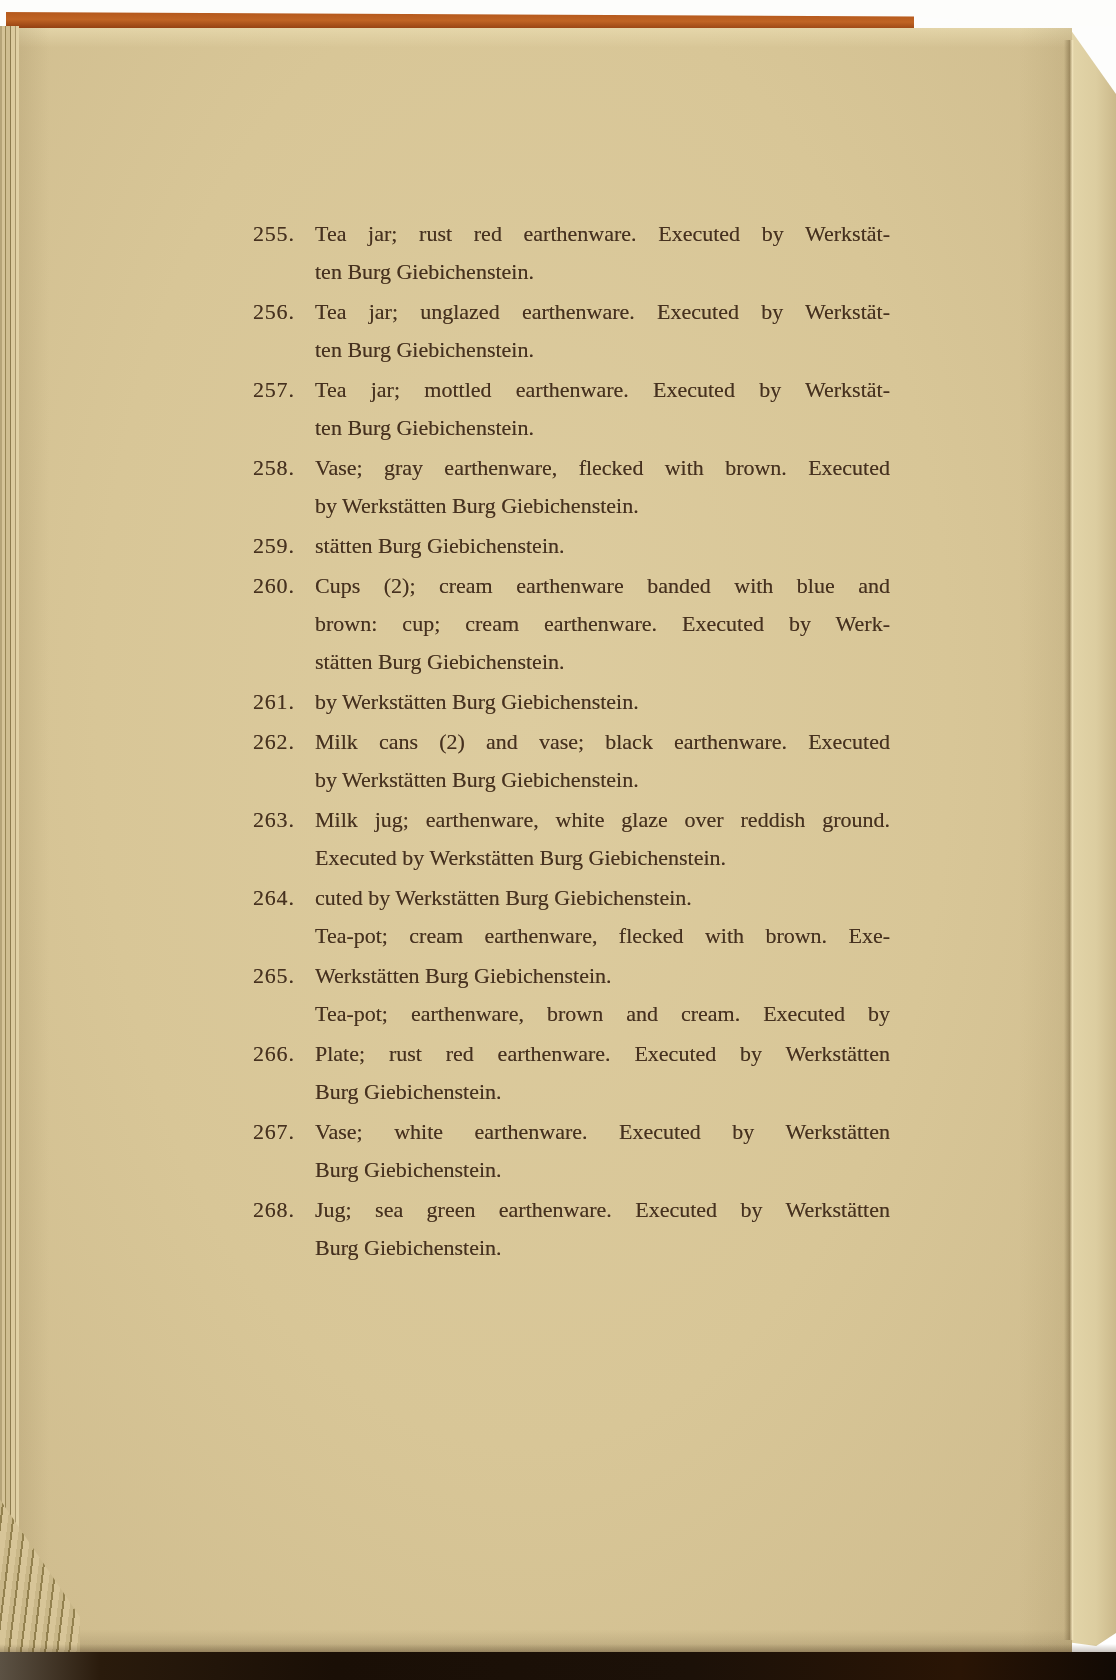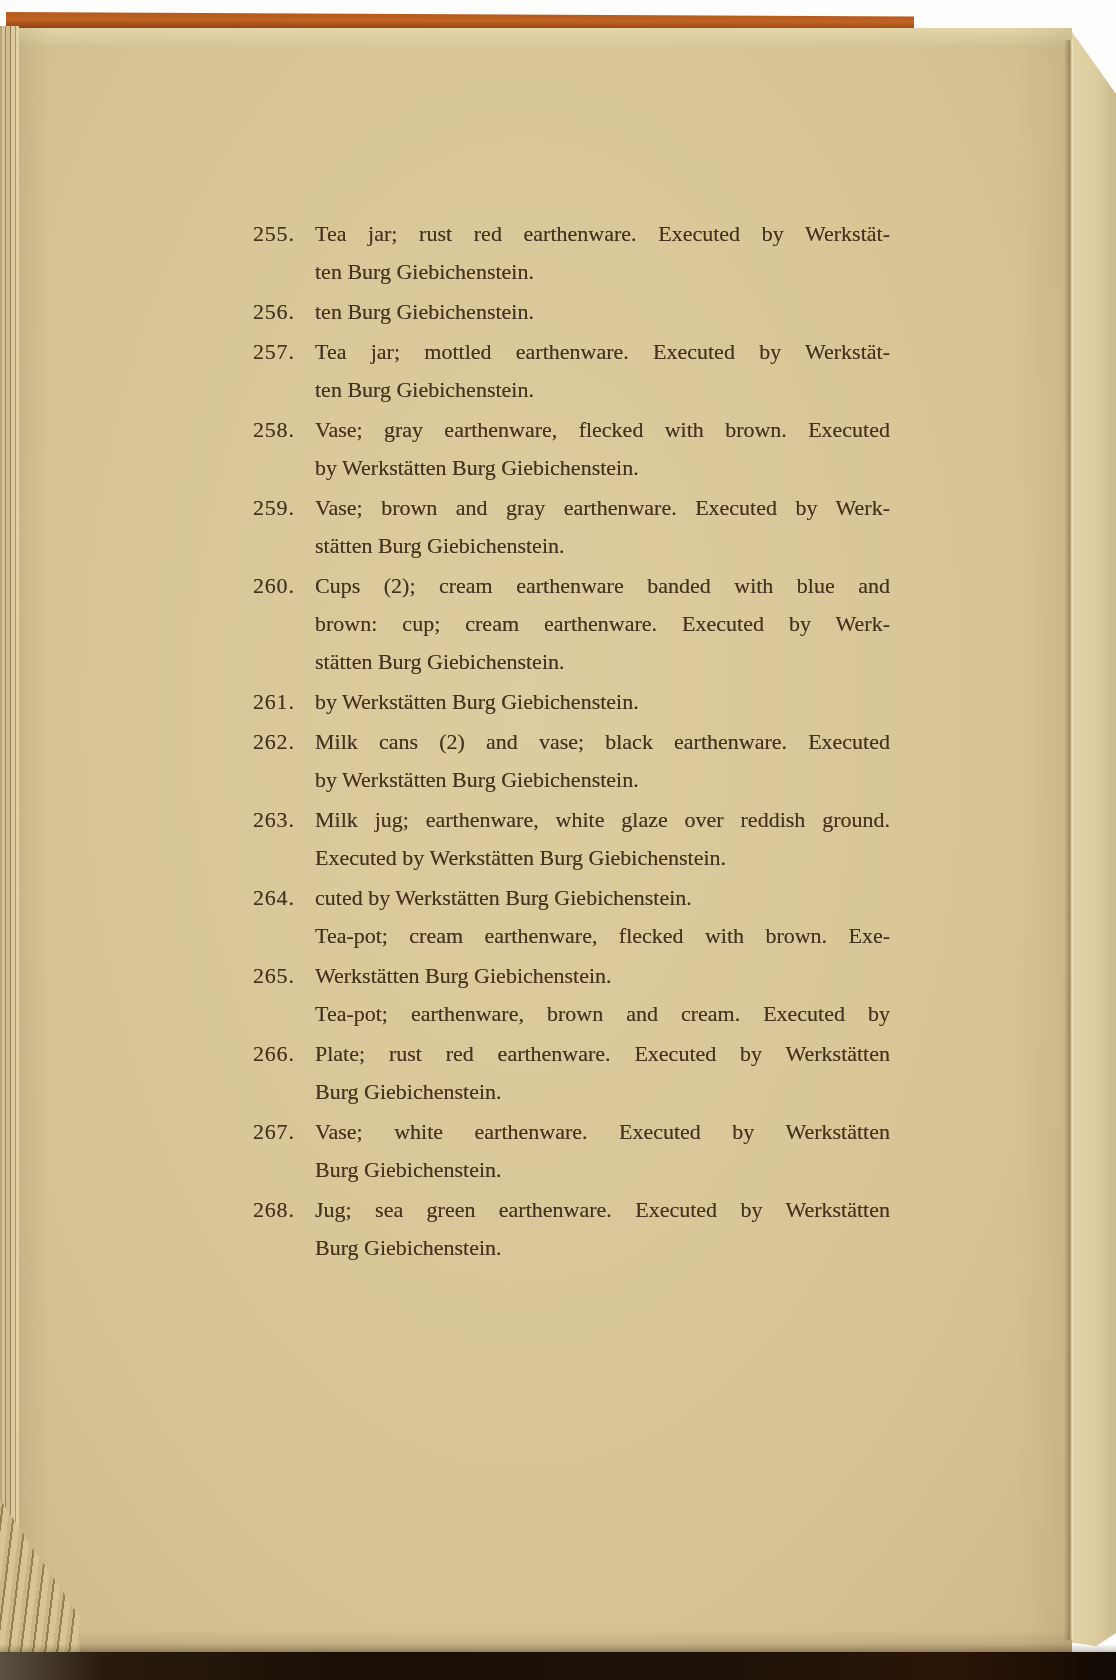--- a/index.html
+++ b/index.html
@@ -196,20 +196,21 @@
     <span class="entry-number">255.</span>
     <div class="entry-text">
           <div class="entry-line">Tea jar; rust red earthenware. Executed by Werkstät-</div>
           <div class="entry-line last">ten Burg Giebichenstein.</div>
         </div>
   </div>
 
   <div class="entry">
     <span class="entry-number">256.</span>
     <div class="entry-text">
+          <div class="entry-line">Tea jar; unglazed earthenware. Executed by Werkstät-</div>
           <div class="entry-line last">ten Burg Giebichenstein.</div>
         </div>
   </div>
 
   <div class="entry">
     <span class="entry-number">257.</span>
     <div class="entry-text">
           <div class="entry-line">Tea jar; mottled earthenware. Executed by Werkstät-</div>
           <div class="entry-line last">ten Burg Giebichenstein.</div>
         </div>
@@ -219,21 +220,20 @@
     <span class="entry-number">258.</span>
     <div class="entry-text">
           <div class="entry-line">Vase; gray earthenware, flecked with brown. Executed</div>
           <div class="entry-line last">by Werkstätten Burg Giebichenstein.</div>
         </div>
   </div>
 
   <div class="entry">
     <span class="entry-number">259.</span>
     <div class="entry-text">
-          <div class="entry-line">Vase; brown and gray earthenware. Executed by Werk-</div>
           <div class="entry-line last">stätten Burg Giebichenstein.</div>
         </div>
   </div>
 
   <div class="entry">
     <span class="entry-number">260.</span>
     <div class="entry-text">
           <div class="entry-line">Cups (2); cream earthenware banded with blue and</div>
           <div class="entry-line">brown: cup; cream earthenware. Executed by Werk-</div>
           <div class="entry-line last">stätten Burg Giebichenstein.</div>

